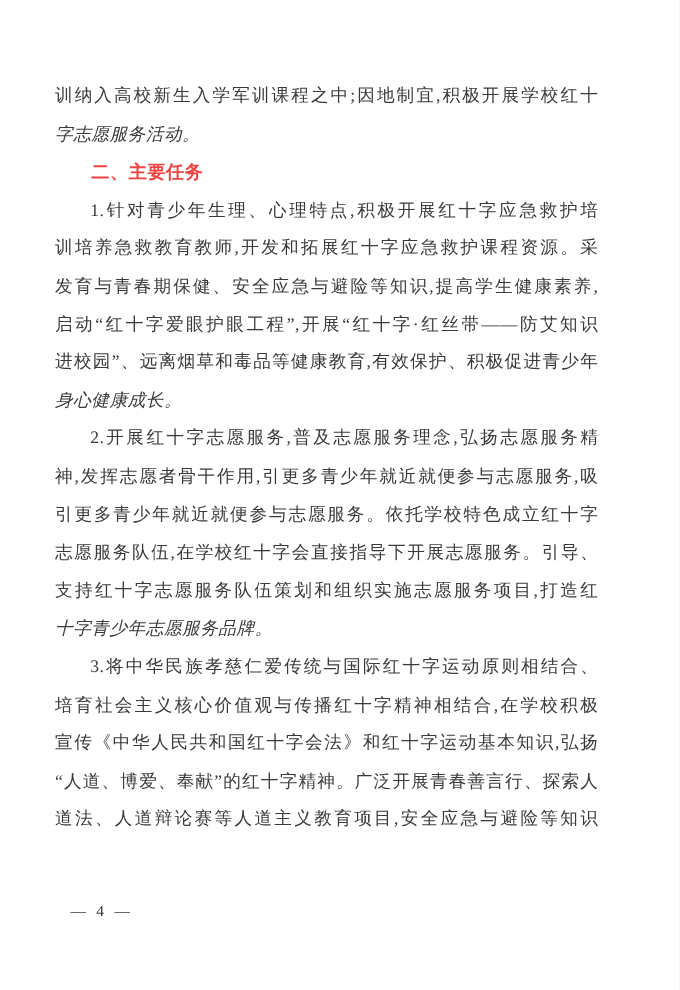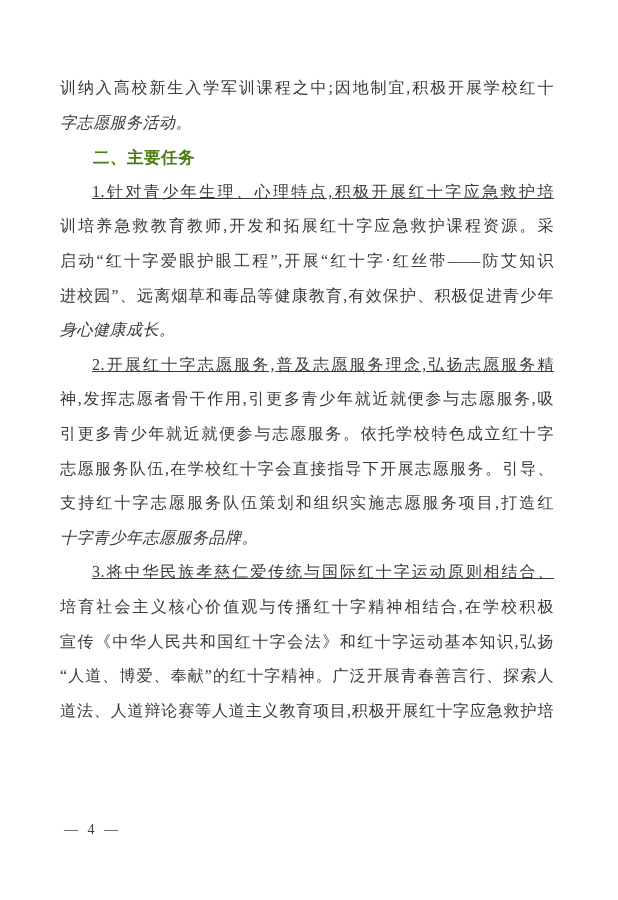--- a/index.html
+++ b/index.html
@@ -7,46 +7,45 @@
     position: relative;
     width: 618px;
     height: 900px;
     margin: 0 auto;
     background: #ffffff;
     overflow: hidden;
     font-family: "Liberation Serif", serif;
   }
   .doc {
     position: absolute;
-    left: 60px;
+    left: 50px;
     top: 71px;
     width: 494px;
     font-size: 16px;
     line-height: 34.6px;
     color: #3a3a3a;
     letter-spacing: 0.5px;
   }
   .ln {
     text-align: justify;
     text-align-last: justify;
     white-space: normal;
   }
   .ln.end {
     text-align: justify;
     text-align-last: left;
     font-style: italic;
   }
   .ln.ind {
     text-indent: 2em;
-    text-decoration: underline;
   }
   .ln.heading {
     font-family: "Liberation Sans", sans-serif;
     font-weight: 700;
-    color: #4d7c0f;
+    color: #ef4444;
     text-align-last: left;
     text-indent: 2em;
     font-size: 16.5px;
   }
   .footer {
     position: absolute;
     left: 64px;
     top: 820px;
     font-size: 14px;
     line-height: 20px;
@@ -57,29 +56,30 @@
 </head>
 <body>
 
 <div class="page">
   <div class="doc">
     <div class="ln">训纳入高校新生入学军训课程之中;因地制宜,积极开展学校红十</div>
     <div class="ln end">字志愿服务活动。</div>
     <div class="ln heading">二、主要任务</div>
     <div class="ln ind">1.针对青少年生理、心理特点,积极开展红十字应急救护培</div>
     <div class="ln">训培养急救教育教师,开发和拓展红十字应急救护课程资源。采</div>
+    <div class="ln">发育与青春期保健、安全应急与避险等知识,提高学生健康素养,</div>
     <div class="ln">启动“红十字爱眼护眼工程”,开展“红十字·红丝带——防艾知识</div>
     <div class="ln">进校园”、远离烟草和毒品等健康教育,有效保护、积极促进青少年</div>
     <div class="ln end">身心健康成长。</div>
     <div class="ln ind">2.开展红十字志愿服务,普及志愿服务理念,弘扬志愿服务精</div>
     <div class="ln">神,发挥志愿者骨干作用,引更多青少年就近就便参与志愿服务,吸</div>
     <div class="ln">引更多青少年就近就便参与志愿服务。依托学校特色成立红十字</div>
     <div class="ln">志愿服务队伍,在学校红十字会直接指导下开展志愿服务。引导、</div>
     <div class="ln">支持红十字志愿服务队伍策划和组织实施志愿服务项目,打造红</div>
     <div class="ln end">十字青少年志愿服务品牌。</div>
     <div class="ln ind">3.将中华民族孝慈仁爱传统与国际红十字运动原则相结合、</div>
     <div class="ln">培育社会主义核心价值观与传播红十字精神相结合,在学校积极</div>
     <div class="ln">宣传《中华人民共和国红十字会法》和红十字运动基本知识,弘扬</div>
     <div class="ln">“人道、博爱、奉献”的红十字精神。广泛开展青春善言行、探索人</div>
-    <div class="ln">道法、人道辩论赛等人道主义教育项目,积极开展红十字应急救护培</div>
+    <div class="ln">道法、人道辩论赛等人道主义教育项目,安全应急与避险等知识</div>
   </div>
   <div class="footer">— 4 —</div>
 </div>
 
 </body></html>

